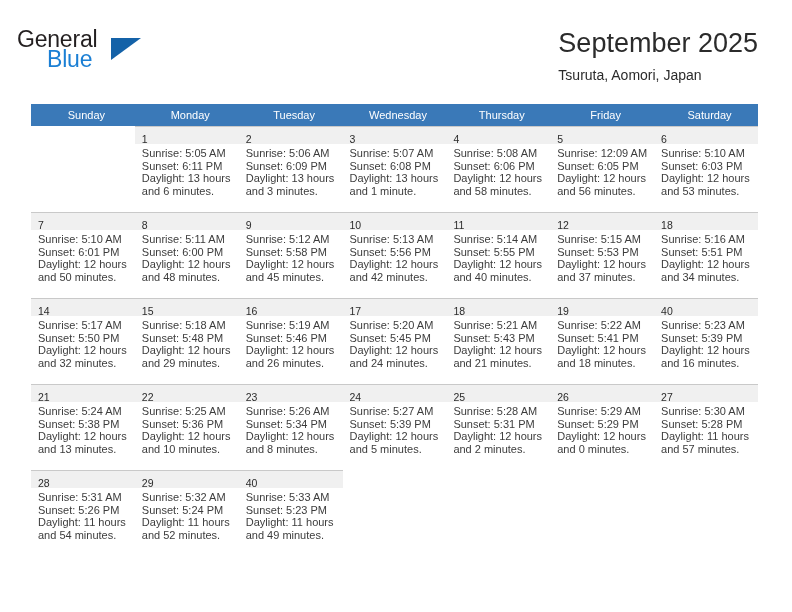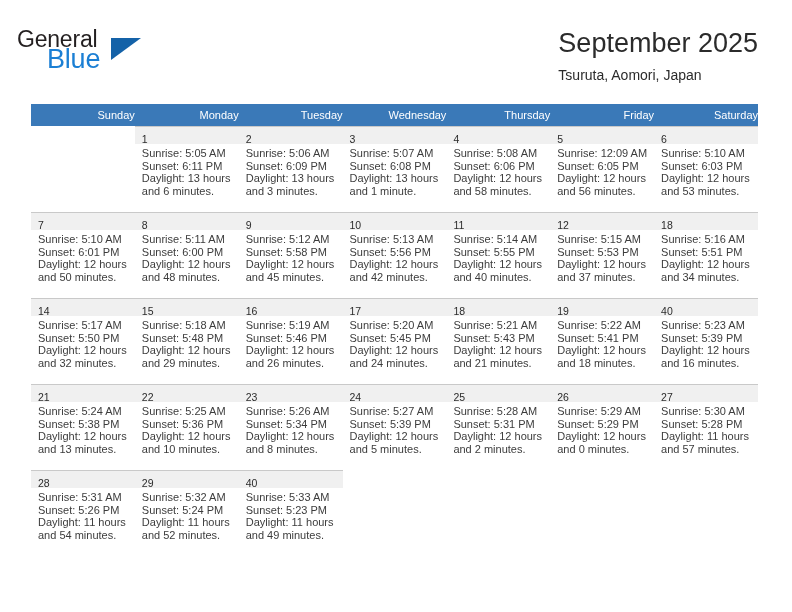--- a/index.html
+++ b/index.html
@@ -43,21 +43,21 @@
     font-size: 23px;
     line-height: 26px;
     color: #231f20;
     letter-spacing: -0.2px;
     font-family: "Liberation Sans", sans-serif;
   }
   .brand-blue {
     position: absolute;
     left: 31px;
     top: 20px;
-    font-size: 27px;
+    font-size: 23px;
     line-height: 26px;
     color: #1b7fd4;
     letter-spacing: -0.2px;
     font-family: "Liberation Sans", sans-serif;
   }
   .brand-triangle {
     position: absolute;
     left: 95px;
     top: 12px;
     width: 0;
@@ -93,21 +93,21 @@
     top: 104px;
     width: 727px;
     border-collapse: collapse;
     table-layout: fixed;
   }
   .calendar th {
     background: #3a79b8;
     color: #ffffff;
     font-size: 11px;
     font-weight: normal;
-    text-align: right;
+    text-align: center;
     padding: 5px 0 5px 7px;
     height: 12px;
     border: none;
   }
   .calendar td {
     vertical-align: top;
     padding: 0;
     border: none;
     width: 103.85px;
     height: 86px;

